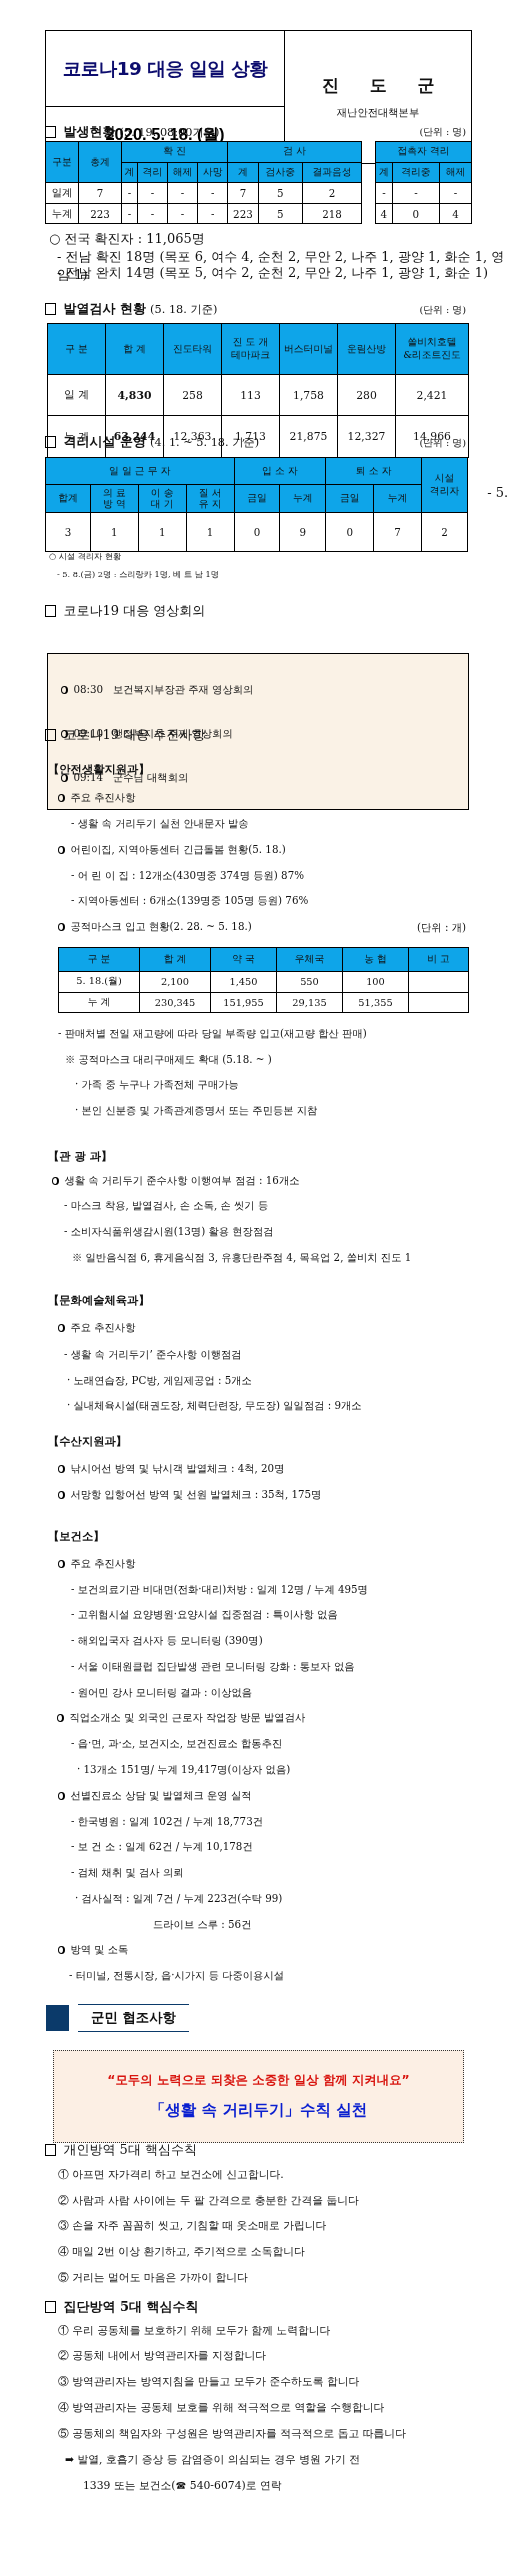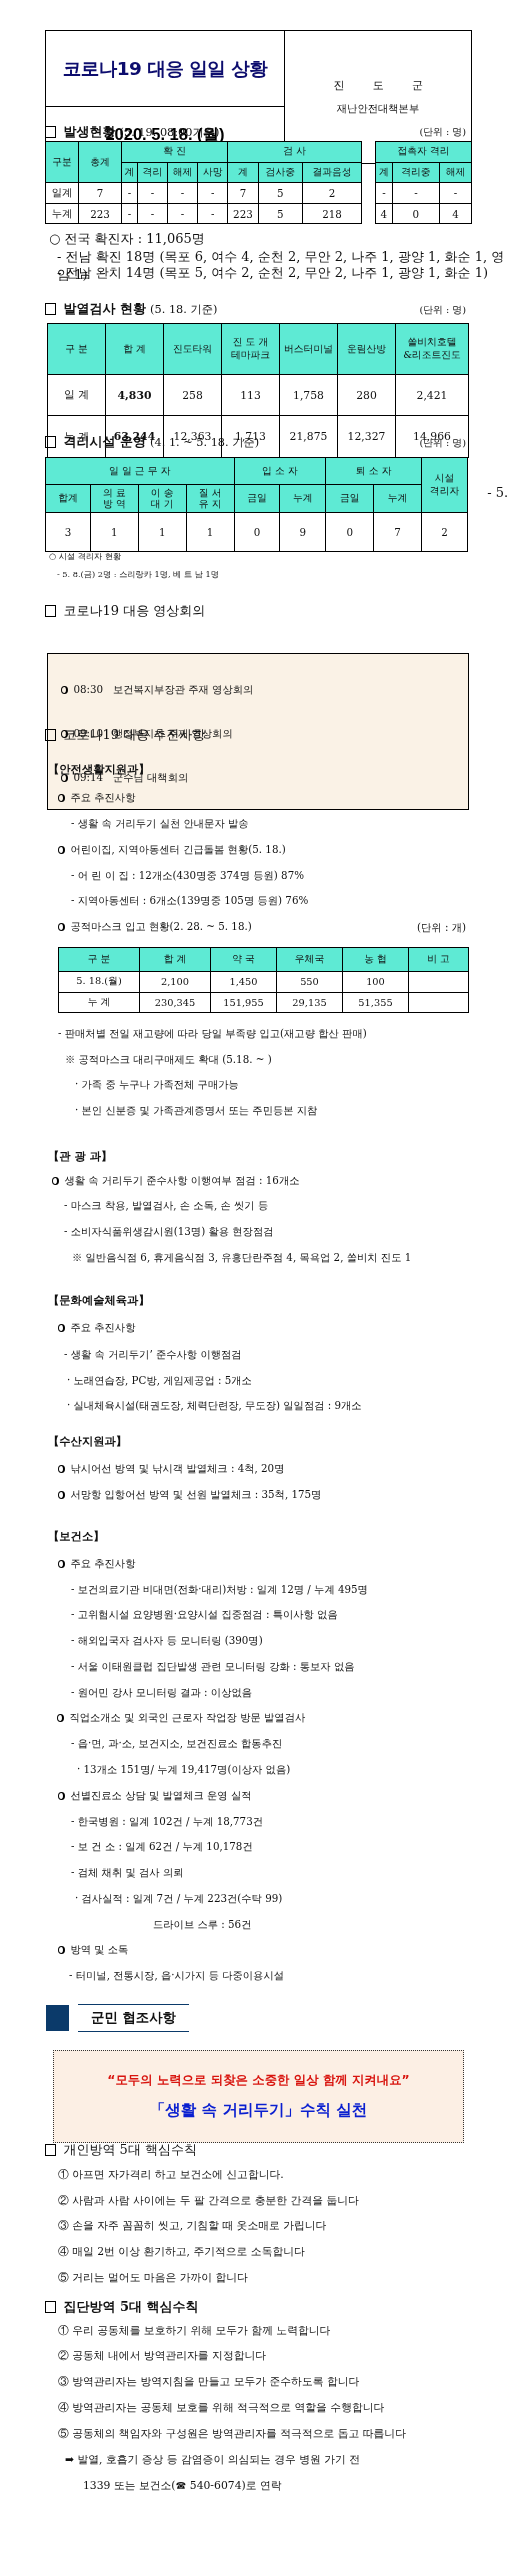--- a/index.html
+++ b/index.html
@@ -9,31 +9,31 @@
 
   
   .hdr { position: absolute; left: 45px; top: 30px; width: 427px; height: 134px; border: 1.5px solid #000; display: flex; }
   .hdr .logo { width: 89px; border-right: 0.5px solid #000; display: flex; align-items: center; justify-content: center; }
   .hdr .mid { width: 239px; border-right: 0.5px solid #000; display: flex; flex-direction: column; }
   .hdr .mid .t1 { height: 76px; border-bottom: 0.5px solid #000; display: flex; align-items: center; justify-content: center;
      font-family: "DejaVu Sans", sans-serif; font-weight: bold; font-size: 18.5px; color: #0d0d6e; letter-spacing: -0.5px; }
   .hdr .mid .t2 { flex: 1; display: flex; align-items: center; justify-content: center;
      font-family: "Liberation Sans", sans-serif; font-weight: bold; font-size: 16.5px; color: #000; }
   .hdr .right { flex: 1; display: flex; flex-direction: column; align-items: center; justify-content: center; gap: 9.3px; }
-  .hdr .right .r1 { font-weight: normal; font-size: 11px; letter-spacing: 12.4px; margin-left: 13px; }
+  .hdr .right .r1 { font-weight: bold; font-size: 17px; letter-spacing: 12.4px; margin-left: 13px; }
   .hdr .right .r2 { font-size: 10.3px; }
 
   .sec-title { position: absolute; left: 45px; font-size: 13px; font-weight: bold; font-family: "DejaVu Serif", serif; display: flex; align-items: center; }
   .sec-title .box { display: inline-block; width: 11.3px; height: 12.4px; border: 1px solid #000; margin-right: 7.2px; }
   .sec-title .sub { font-weight: normal; font-size: 11.3px; margin-left: 4.1px; }
   .unit { position: absolute; right: 45px; font-size: 9.8px; }
 
   table { border-collapse: collapse; position: absolute; font-family: "DejaVu Serif", serif; }
   td, th { border: 0.5px solid #000; text-align: center; vertical-align: middle; font-weight: normal; }
-  th { background: #5eead4; text-align: center; }
+  th { background: #0ea5e9; text-align: center; }
   .thick-top { border-top: 1px solid #000; }
   .thick-bot { border-bottom: 1px solid #000; }
 
   .note { position: absolute; font-size: 13px; }
   .line { position: absolute; font-size: 10.3px; white-space: nowrap; }
   .dept { position: absolute; left: 48px; font-size: 11.3px; font-weight: bold; }
 
   .meet-box { position: absolute; left: 47px; top: 653px; width: 422px; height: 157px; background: #faf2e6; border: 0.5px solid #000; }
   .bullet { display: inline-block; width: 7.2px; height: 8.2px; border-radius: 50%; border: 1px solid #000; border-right-width: 2.1px; margin-right: 5.2px; vertical-align: -1px; }
 

